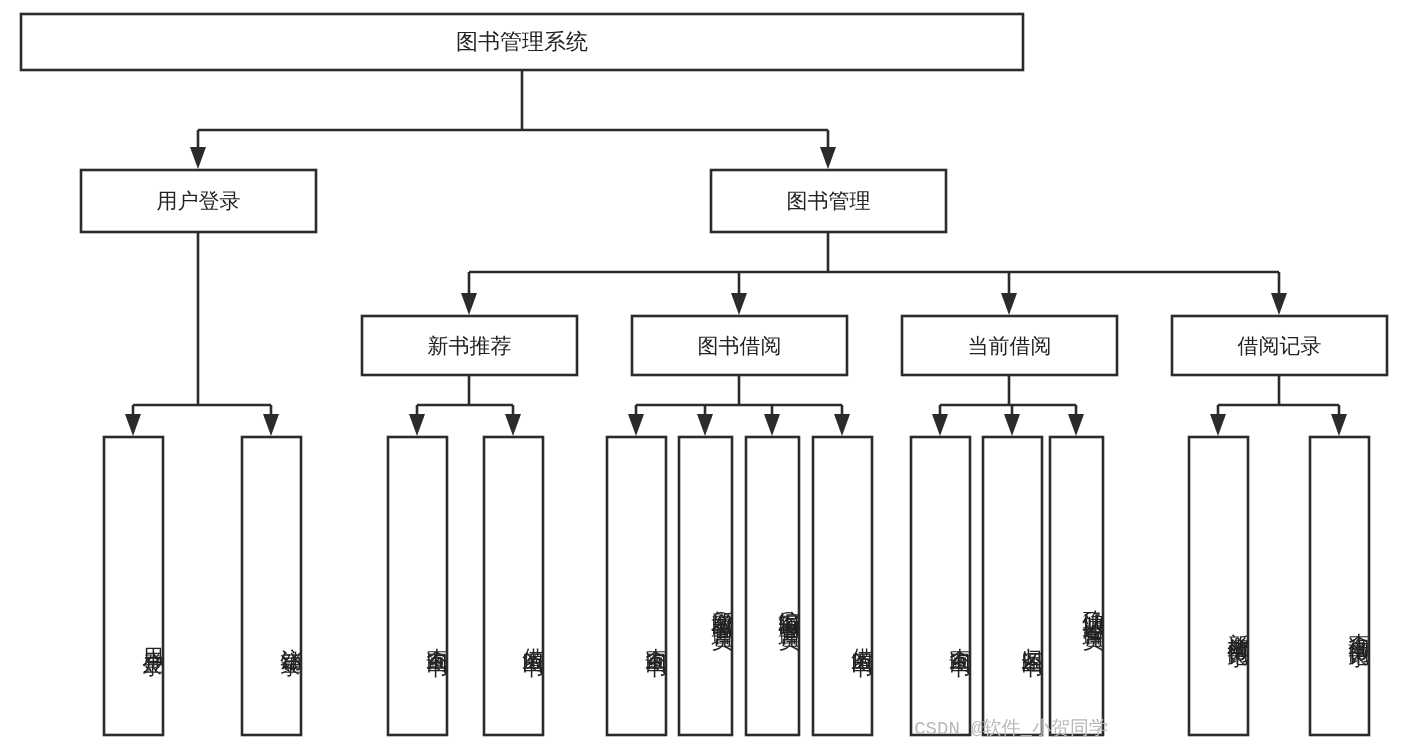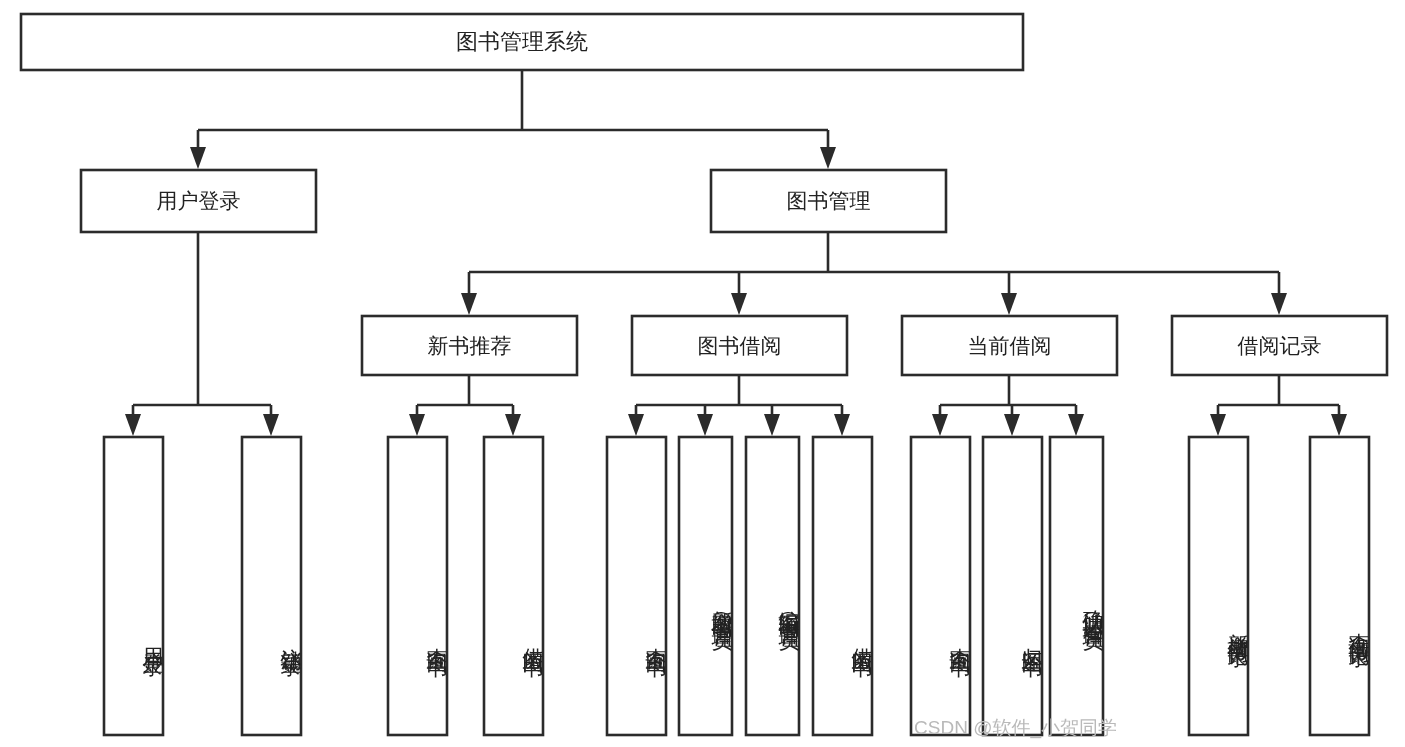--- a/index.html
+++ b/index.html
@@ -70,23 +70,23 @@
     color: #222222;
     white-space: nowrap;
     text-align: center;
     display: flex;
     align-items: flex-start;
     justify-content: center;
     pointer-events: none;
   }
   .watermark {
     position: absolute;
-    right: 8px;
+    right: 17px;
     bottom: 6px;
-    font-family: Liberation Sans, sans-serif;
+    font-family: Liberation Mono, monospace;
     font-size: 19px;
     color: #b9b9b9;
     white-space: nowrap;
     user-select: none;
   }
 </style>
 </head>
 <body>
 
 <div id="diagram-root">

